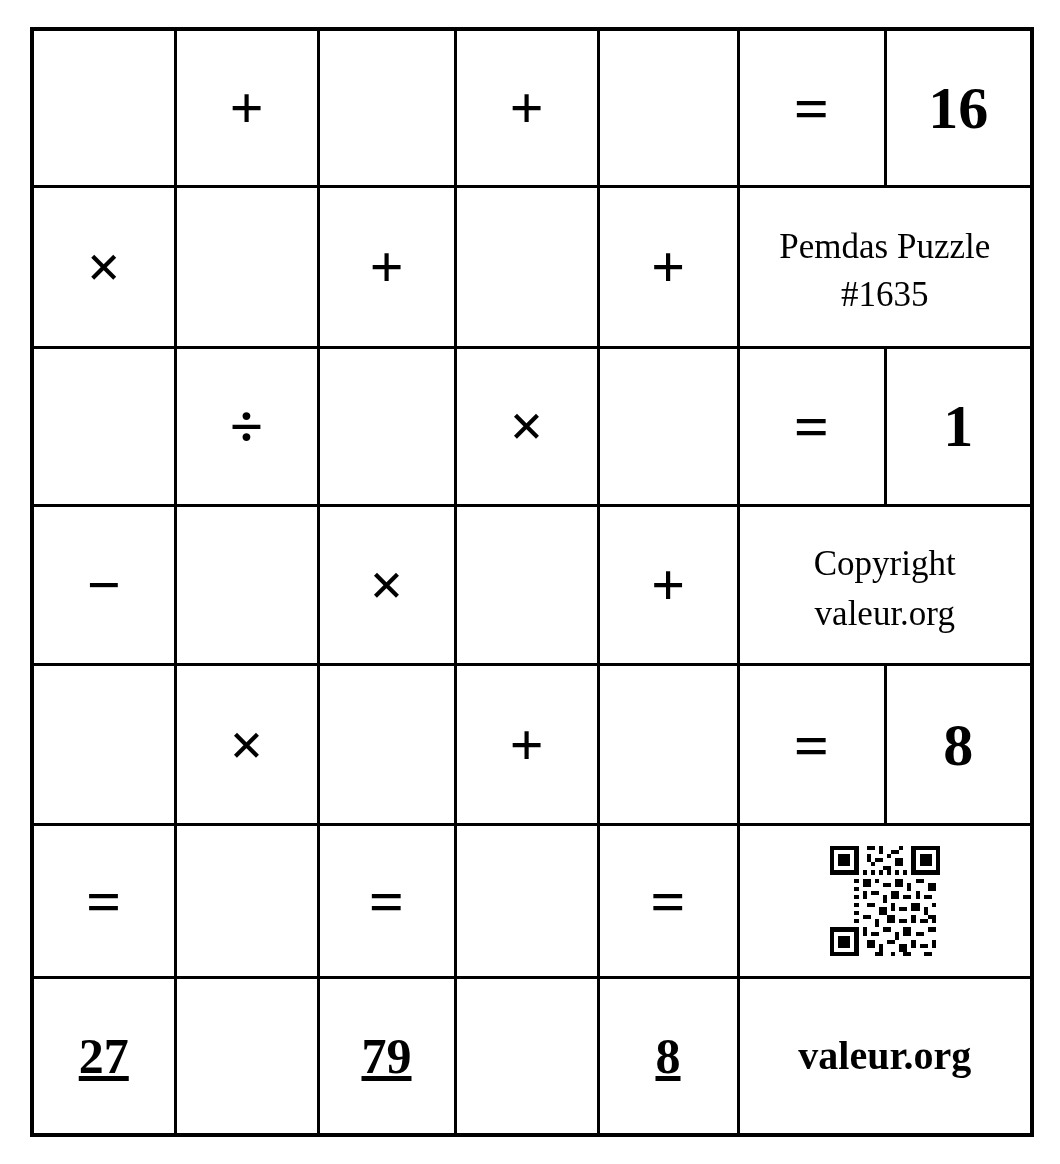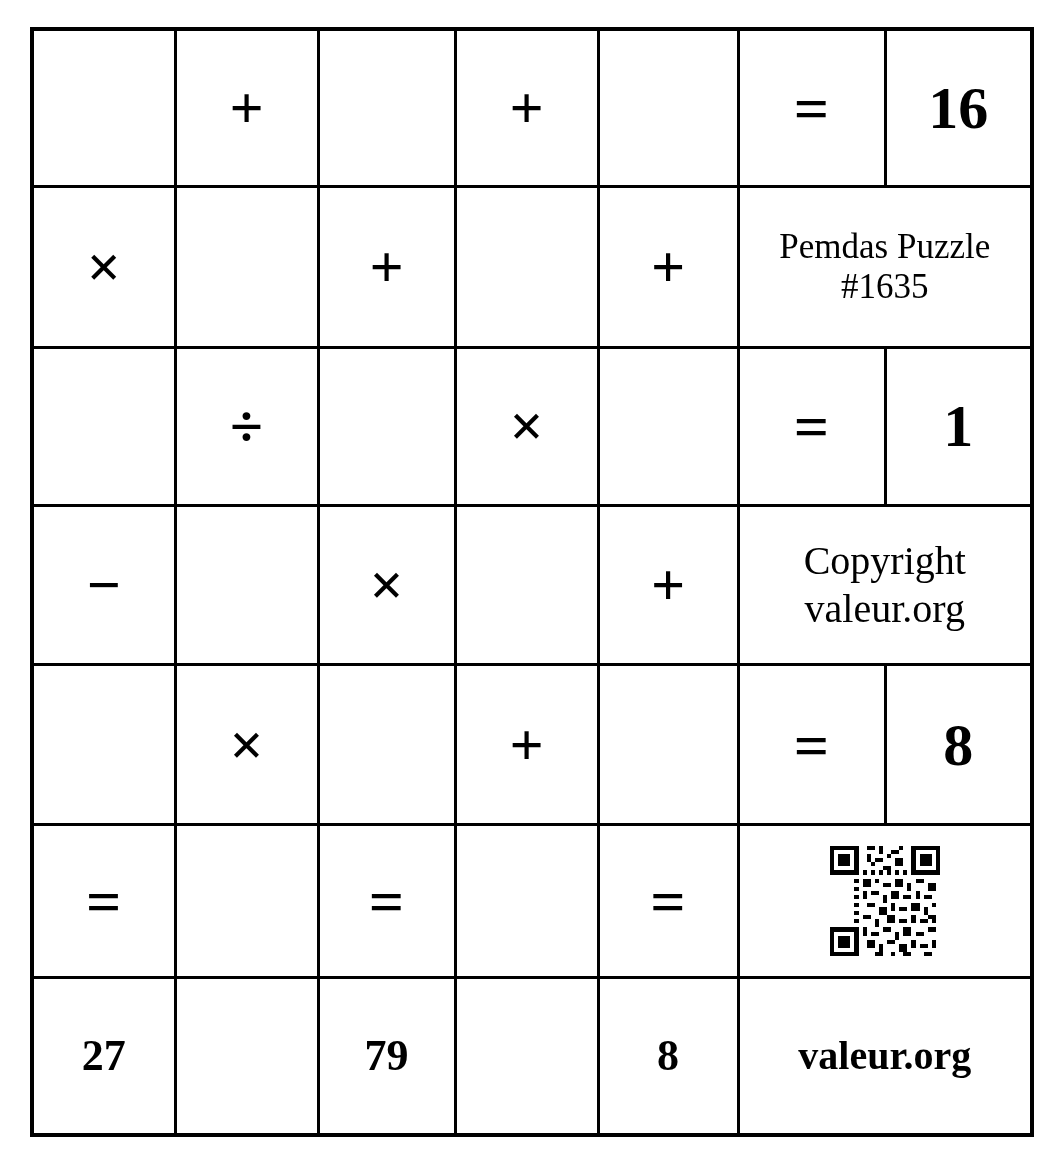--- a/index.html
+++ b/index.html
@@ -66,53 +66,54 @@
     font-weight: bold;
     line-height: 1;
     font-family: "Liberation Sans", sans-serif;
   }
   td.result {
     font-size: 60px;
     font-weight: bold;
     line-height: 1;
   }
   td.total {
-    font-size: 44px;
-    font-weight: bold;
-    line-height: 1;
+    font-size: 50px;
+    font-weight: bold;
+    line-height: 1;
+    text-decoration: underline;
   }
   td.title-cell {
     background: #c0c0c0;
     font-size: 35px;
     line-height: 1.15;
     padding: 4px 6px;
   }
   td.copyright-cell {
     background: #c0c0c0;
-    font-size: 40px;
+    font-size: 35px;
     line-height: 1.2;
     padding: 4px 6px;
   }
   td.brand-cell {
     background: #c0c0c0;
     font-size: 40px;
     font-weight: bold;
     line-height: 1.1;
   }
   td.qr-cell {
     background: #ffffff;
     padding: 0;
   }
   .qr-box {
     width: 150px;
     height: 118px;
     margin: 0 auto;
     display: block;
   }
-  .title-line { display: block; }
+  .title-line { display: block; margin-top: 8px; }
 </style>
 </head>
 <body>
 
 <div id="puzzle-wrap">
 <table class="puzzle">
   <colgroup>
     <col class="c0">
         <col class="c1">
         <col class="c2">

